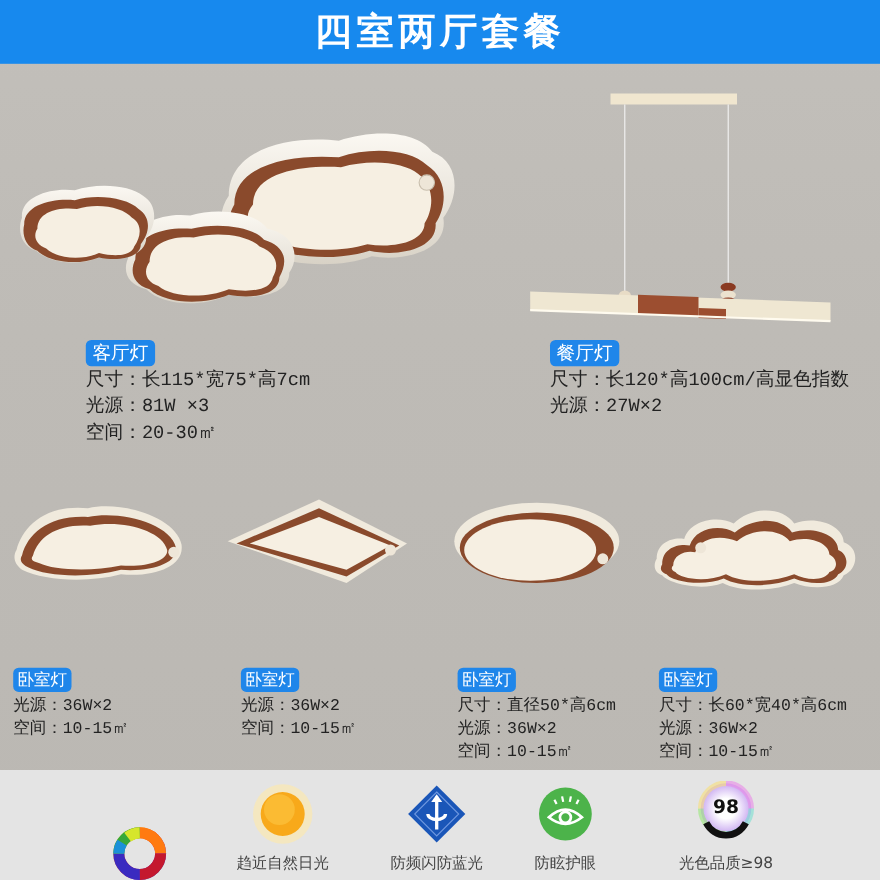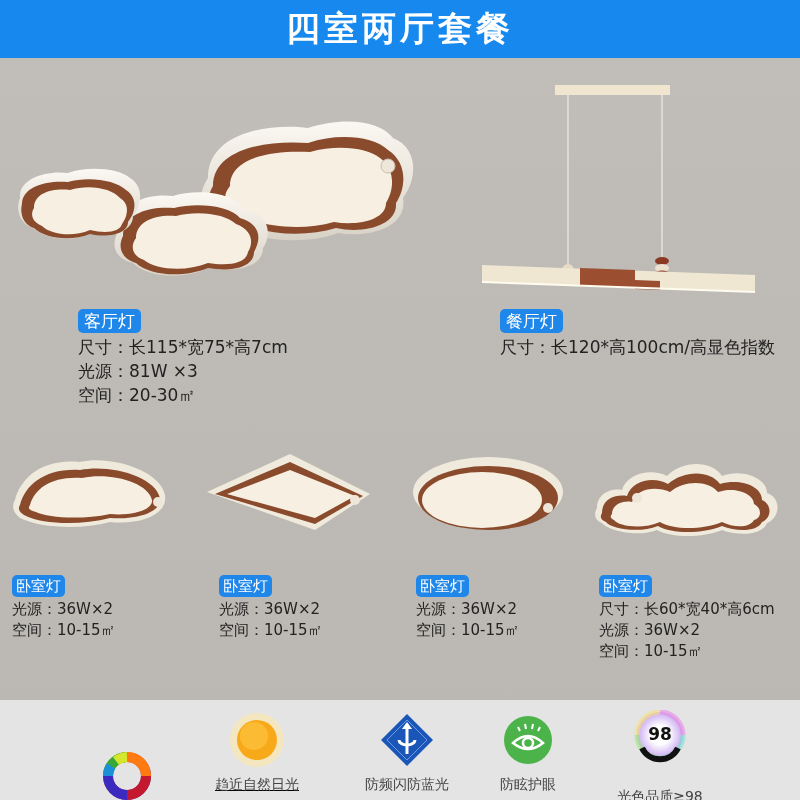--- a/index.html
+++ b/index.html
@@ -21,22 +21,22 @@
     }
     .lamp { position: absolute; }
     .spec {
       position: absolute; color: #222; font-size: 17px; line-height: 24px;
     }
     .spec .badge {
       display: inline-block; background: #1f86ea; color: #fff;
       font-size: 17px; line-height: 24px; padding: 0 6px; border-radius: 5px;
       margin-bottom: 2px;
     }
-    .spec .row { white-space: nowrap; }
-    .spec.small { font-size: 15px; line-height: 21px; }
+    .spec .row { white-space: nowrap; font-family: Liberation Mono, monospace; }
+    .spec.small { font-size: 15px; line-height: 21px; margin-top: 32px; }
     .spec.small .badge { font-size: 15px; line-height: 22px; padding: 0 4px; }
     .footer {
       position: absolute; left: 0; top: 700px; width: 800px; height: 100px;
       background: #e4e4e4;
     }
     .feature {
       position: absolute; top: 0; width: 140px; height: 100px;
       display: flex; flex-direction: column; align-items: center;
     }
     .feature .icon { width: 60px; height: 60px; margin-top: 10px; display: flex; align-items: center; justify-content: center; }
@@ -90,20 +90,21 @@
   <div class="spec" style="left:78px;top:309px;">
     <div><span class="badge">客厅灯</span></div>
     <div class="row">尺寸：长115*宽75*高7cm</div>
     <div class="row">光源：81W ×3</div>
     <div class="row">空间：20-30㎡</div>
   </div>
 
   <div class="spec" style="left:472px;top:309px;margin-left:28px;">
     <div><span class="badge">餐厅灯</span></div>
     <div class="row">尺寸：长120*高100cm/高显色指数</div>
+    <div class="row">光源：27W×2</div>
   </div>
 
   <svg class="lamp" style="left:10px;top:450px;" width="160" height="80" viewBox="0 0 160 80">
     <path d="M5 50 C10 30 30 8 70 12 C100 5 150 20 155 45 C158 65 130 75 100 72 C70 80 30 78 10 68 C2 62 2 55 5 50 Z" fill="#f0eadd"></path>
     <path d="M10 55 C15 35 35 18 70 20 C100 14 145 26 150 48 C152 62 128 70 100 68 C70 76 32 74 16 66 C8 62 8 58 10 55 Z" fill="#8a4a2c"></path>
     <path d="M20 55 C25 38 42 26 72 28 C100 22 138 32 142 50 C143 60 122 66 100 64 C72 70 38 68 26 62 C18 60 18 58 20 55 Z" fill="#f6efe2"></path>
     <circle cx="148" cy="52" r="5" fill="#eee6d8"></circle>
   </svg>
 
   <svg class="lamp" style="left:205px;top:452px;" width="170" height="80" viewBox="0 0 170 80">
@@ -134,20 +135,21 @@
   </div>
 
   <div class="spec small" style="left:219px;top:575px;">
     <div><span class="badge">卧室灯</span></div>
     <div class="row">光源：36W×2</div>
     <div class="row">空间：10-15㎡</div>
   </div>
 
   <div class="spec small" style="left:416px;top:575px;">
     <div><span class="badge">卧室灯</span></div>
+    <div class="row">尺寸：直径50*高6cm</div>
     <div class="row">光源：36W×2</div>
     <div class="row">空间：10-15㎡</div>
   </div>
 
   <div class="spec small" style="left:599px;top:575px;">
     <div><span class="badge">卧室灯</span></div>
     <div class="row">尺寸：长60*宽40*高6cm</div>
     <div class="row">光源：36W×2</div>
     <div class="row">空间：10-15㎡</div>
   </div>
@@ -171,60 +173,60 @@
           <path d="M44 25 A19 19 0 0 1 25 44" fill="none" stroke="#c4182e" stroke-width="10"></path>
           <path d="M25 44 A19 19 0 0 1 6 25" fill="none" stroke="#3a2ac0" stroke-width="10"></path>
           <path d="M6 25 A19 19 0 0 1 25 6" fill="none" stroke="#36a83a" stroke-width="10"></path>
           <path d="M14 10 A19 19 0 0 1 25 6" fill="none" stroke="#d6e62c" stroke-width="10"></path>
           <path d="M6 25 A19 19 0 0 1 9 15" fill="none" stroke="#1a90d8" stroke-width="10"></path>
         </svg>
       </div>
       <div class="label">高显色指数</div>
     </div>
 
-    <div class="feature" style="left:187px;text-decoration:underline;">
+    <div class="feature" style="left:187px;">
       <div class="icon">
         <svg width="58" height="58" viewBox="0 0 58 58">
           <circle cx="29" cy="29" r="27" fill="#ffe9a8" opacity="0.6"></circle>
           <circle cx="29" cy="29" r="20" fill="#f8a91a"></circle>
           <circle cx="26" cy="25" r="14" fill="#fbbf3a" opacity="0.8"></circle>
         </svg>
       </div>
       <div class="label">趋近自然日光</div>
     </div>
 
-    <div class="feature" style="left:337px;text-align:center;">
+    <div class="feature" style="left:327px;text-align:center;">
       <div class="icon">
         <svg width="56" height="56" viewBox="0 0 56 56">
           <polygon points="28,2 54,28 28,54 2,28" fill="#1a56b8"></polygon>
           <polygon points="28,8 48,28 28,48 8,28" fill="none" stroke="#6f98e0" stroke-width="1"></polygon>
           <line x1="28" y1="12" x2="28" y2="42" stroke="#fff" stroke-width="3"></line>
           <polygon points="28,10 23,17 33,17" fill="#fff"></polygon>
           <path d="M20 28 A8 5 0 0 0 36 28" fill="none" stroke="#fff" stroke-width="3"></path>
         </svg>
       </div>
       <div class="label">防频闪防蓝光</div>
     </div>
 
-    <div class="feature" style="left:458px;">
+    <div class="feature" style="left:444px;">
       <div class="icon">
         <svg width="50" height="50" viewBox="0 0 50 50">
           <circle cx="25" cy="25" r="24" fill="#4cb34a"></circle>
           <path d="M10 28 Q25 14 40 28 Q25 40 10 28 Z" fill="none" stroke="#fff" stroke-width="2.5"></path>
           <circle cx="25" cy="28" r="5" fill="none" stroke="#fff" stroke-width="2.5"></circle>
           <line x1="17" y1="16" x2="15" y2="12" stroke="#fff" stroke-width="2"></line>
           <line x1="23" y1="14" x2="22" y2="9" stroke="#fff" stroke-width="2"></line>
           <line x1="29" y1="14" x2="30" y2="9" stroke="#fff" stroke-width="2"></line>
           <line x1="35" y1="16" x2="37" y2="12" stroke="#fff" stroke-width="2"></line>
         </svg>
       </div>
       <div class="label">防眩护眼</div>
     </div>
 
-    <div class="feature" style="left:590px;gap:12px;">
+    <div class="feature" style="left:590px;">
       <div class="icon" style="position:relative;">
         <svg width="56" height="60" viewBox="0 0 56 60">
           <defs>
             <radialGradient id="rb" cx="0.5" cy="0.5" r="0.5">
               <stop offset="0.4" stop-color="#ffffff"></stop>
               <stop offset="1" stop-color="#c8a8f0"></stop>
             </radialGradient>
           </defs>
           <circle cx="28" cy="25" r="23" fill="url(#rb)"></circle>
           <path d="M28 2 A23 23 0 0 1 51 25" fill="none" stroke="#e98ae8" stroke-width="5" opacity="0.6"></path>

